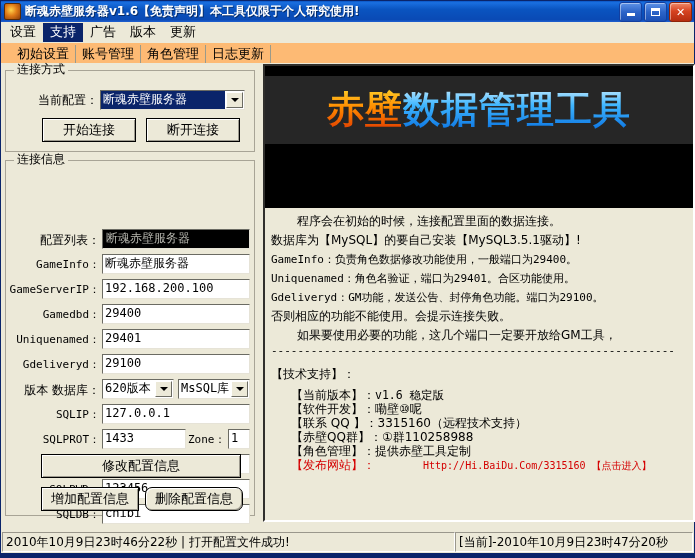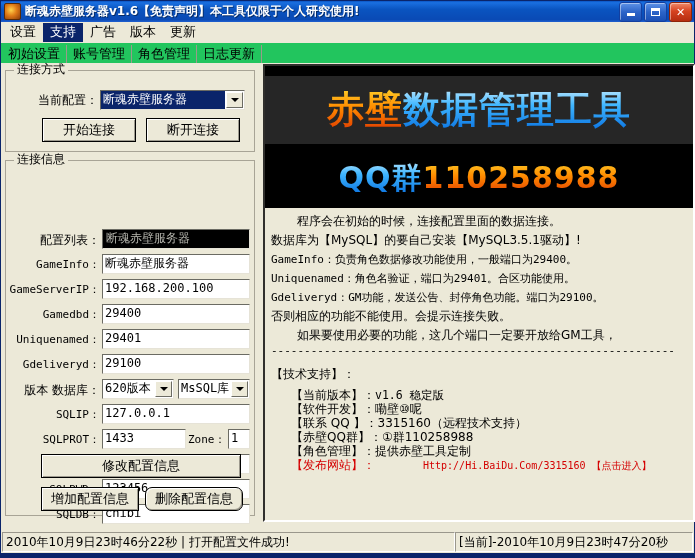--- a/index.html
+++ b/index.html
@@ -35,22 +35,22 @@
   .wbtn .min-g{display:block;width:8px;height:3px;background:#fff;margin-top:5px;}
   .wbtn .max-g{display:block;width:9px;height:8px;border:1.5px solid #fff;border-top-width:3px;box-sizing:border-box;}
 
   
   .menubar{height:21px;background:#ece9d8;display:flex;align-items:center;
     padding-left:2px;border-bottom:0px;}
   .menu-item{padding:2px 7px 3px 7px;font-size:13px;color:#000;line-height:14px;cursor:default;}
   .menu-item.sel{background:#0a246a;color:#fff;}
 
   
-  .tabstrip{height:21px;background:#22c55e;display:flex;align-items:flex-end;
-    padding-left:1px;position:relative;}
+  .tabstrip{height:21px;background:#fdba74;display:flex;align-items:flex-end;
+    padding-left:10px;position:relative;}
   .tab{font-size:13px;padding:2px 6px 3px 6px;color:#000;line-height:14px;
     border-right:1px solid #9a9a8a;cursor:default;white-space:nowrap;}
   .tab.first{border-left:none;}
   .tabstrip:after{content:"";position:absolute;left:0;right:0;bottom:0;height:1px;background:#ece9d8;}
 
   
   .body-area{position:absolute;left:0;top:63px;right:0;bottom:33px;}
 
   .leftpane{position:absolute;left:4px;top:0;width:252px;top:0;}
   .rightpane{position:absolute;left:262px;top:0;width:428px;bottom:2px;
@@ -247,21 +247,20 @@
       <div class="btn" style="left:36px;top:390px;width:200px;height:24px;">修改配置信息</div>
       <div class="btn" style="left:36px;top:423px;width:98px;height:24px;">增加配置信息</div>
       <div class="btn" style="left:140px;top:423px;width:98px;height:24px;border-radius:7px;">删除配置信息</div>
     </div>
 
     <div class="rightpane">
 
       <div class="banner">
         <div class="strip"></div>
         <div class="t1"><span class="o">赤壁</span><span class="b">数据管理工具</span></div>
-        <div class="t2"><span class="b">QQ群</span><span class="o">110258988</span></div>
       </div>
 
       <div class="helptext">
         <div class="ln ind">程序会在初始的时候，连接配置里面的数据连接。</div>
         <div class="ln">数据库为【MySQL】的要自己安装【MySQL3.5.1驱动】!</div>
         <div class="ln mono">GameInfo：负责角色数据修改功能使用，一般端口为29400。</div>
         <div class="ln mono">Uniquenamed：角色名验证，端口为29401。合区功能使用。</div>
         <div class="ln mono">Gdeliveryd：GM功能，发送公告、封停角色功能。端口为29100。</div>
         <div class="ln">否则相应的功能不能使用。会提示连接失败。</div>
         <div class="ln ind">如果要使用必要的功能，这几个端口一定要开放给GM工具，</div>

